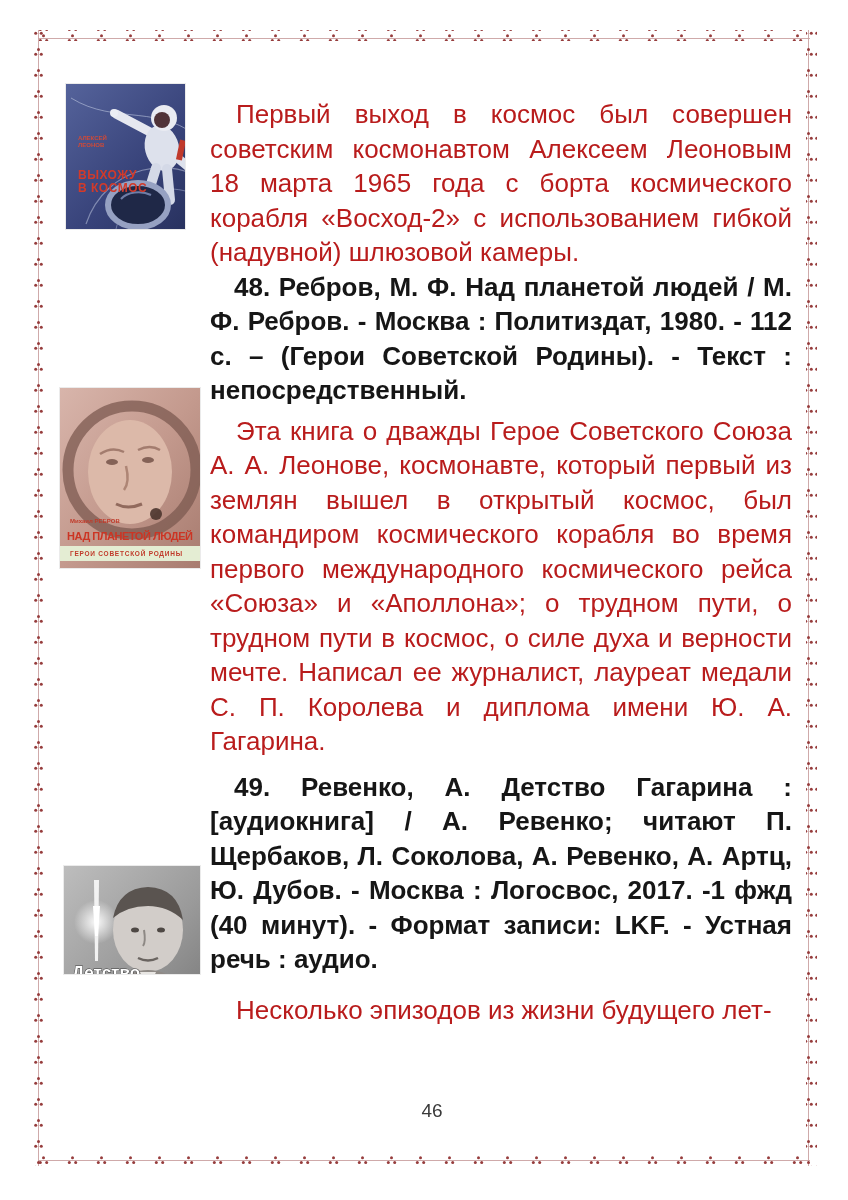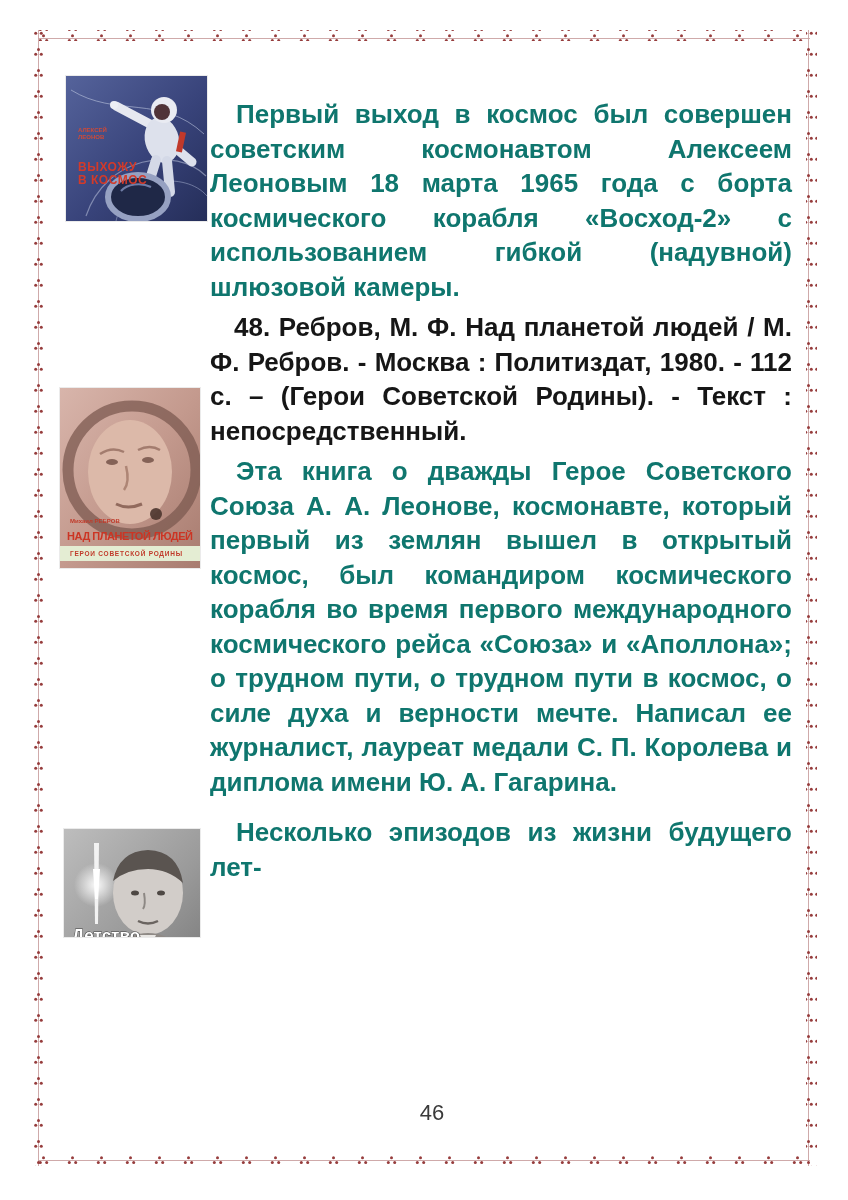--- a/index.html
+++ b/index.html
@@ -34,49 +34,49 @@
   }
 
   .entry-heading {
     font-weight: 700;
     color: #161616;
     text-indent: 24px;
     text-align: justify;
   }
 
   .entry-desc {
-    font-weight: 700;
-    color: #0f766e;
+    font-weight: 400;
+    color: #b91c1c;
     text-indent: 26px;
     text-align: justify;
   }
 
   .m-p47 { margin-top: 13px; }
-  .m-h48 { margin-top: 6px; }
+  .m-h48 { margin-top: 0; }
   .m-p48 { margin-top: 6px; }
   .m-h49 { margin-top: 11px; }
   .m-p49 { margin-top: 16px; }
 
   .cover {
     position: absolute;
     overflow: hidden;
     box-shadow: 0 0 0 1px rgba(0,0,0,0.08);
   }
   .cover svg { display: block; }
 
-  .cover-1 { left: 66px; top: 76px;  width: 141px; height: 145px; }
+  .cover-1 { left: 66px; top: 84px;  width: 119px; height: 145px; }
   .cover-2 { left: 60px; top: 388px; width: 140px; height: 180px; }
-  .cover-3 { left: 64px; top: 829px; width: 136px; height: 108px; }
+  .cover-3 { left: 64px; top: 866px; width: 136px; height: 108px; }
 
   .page-number {
     position: absolute;
     left: 16px; right: 0;
     top: 1100px;
     text-align: center;
-    font-size: 22px;
+    font-size: 19px;
     color: #3a3a3a;
   }
 </style>
 </head>
 <body>
 
 <div class="page">
 
   <svg class="border-svg" viewBox="0 0 848 1200" xmlns="http://www.w3.org/2000/svg" aria-hidden="true">
     <defs>
@@ -203,20 +203,21 @@
     <div>
       <div class="entry-desc m-p47">Первый выход в космос был совершен советским космонавтом Алексеем Леоновым 18 марта 1965 года с борта космического корабля «Восход-2» с использованием гибкой (надувной) шлюзовой камеры.</div>
     </div>
 
     <div>
       <div class="entry-heading m-h48">48. Ребров, М. Ф. Над планетой людей / М. Ф. Ребров. - Москва : Политиздат, 1980. - 112 с. – (Герои Советской Родины). - Текст : непосредственный.</div>
       <div class="entry-desc m-p48">Эта книга о дважды Герое Советского Союза А. А. Леонове, космонавте, который первый из землян вышел в открытый космос, был командиром космического корабля во время первого международного космического рейса «Союза» и «Аполлона»; о трудном пути, о трудном пути в космос, о силе духа и верности мечте. Написал ее журналист, лауреат медали С. П. Королева и диплома имени Ю. А. Гагарина.</div>
     </div>
 
     <div>
+      <div class="entry-heading m-h49">49. Ревенко, А. Детство Гагарина : [аудиокнига] / А. Ревенко; читают П. Щербаков, Л. Соколова, А. Ревенко, А. Артц, Ю. Дубов. - Москва : Логосвос, 2017. -1 фжд (40 минут). - Формат записи: LKF. - Устная речь : аудио.</div>
       <div class="entry-desc m-p49">Несколько эпизодов из жизни будущего лет-</div>
     </div>
 
   </div>
 
   <div class="page-number">46</div>
 
 </div>
 
 </body></html>

